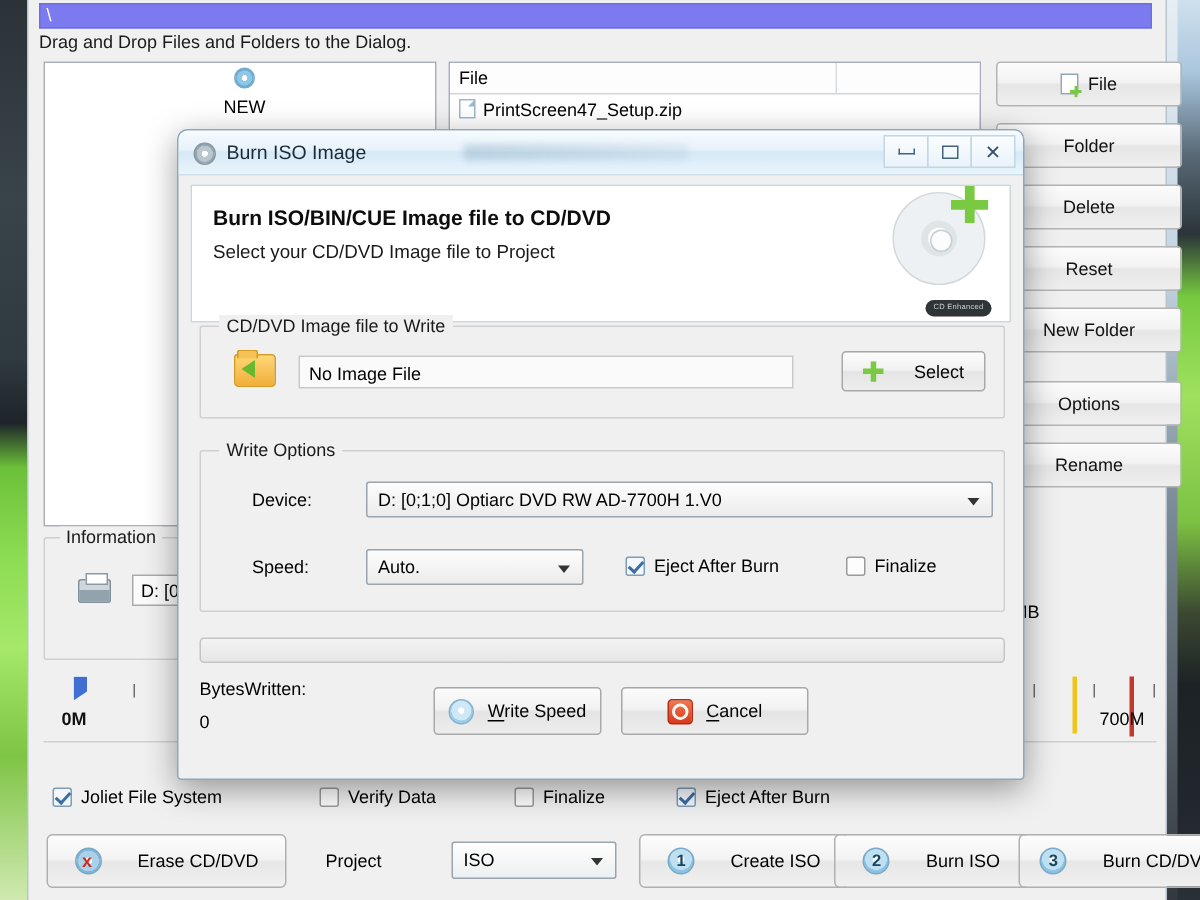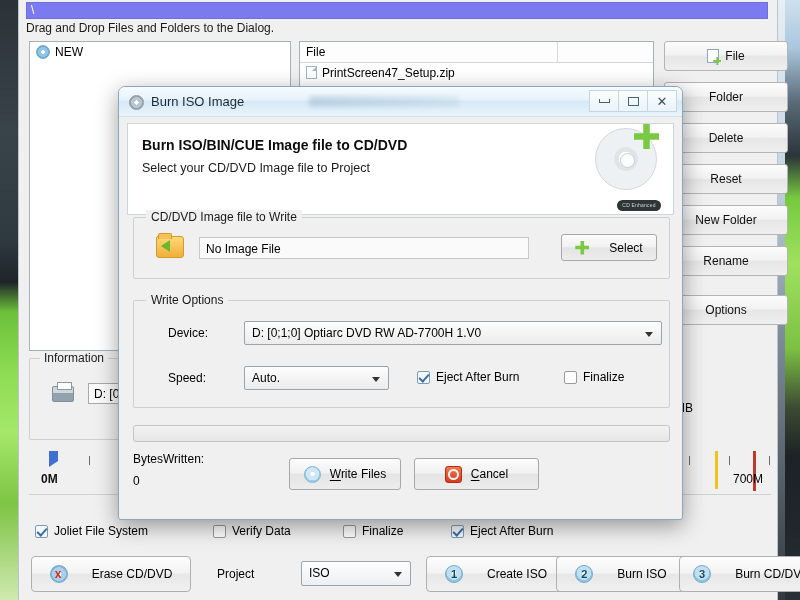--- a/index.html
+++ b/index.html
@@ -49,21 +49,21 @@
     position: absolute; left: 7px; top: 21px; font-size: 12px; color: #1a1a1a;
   }
 
   
   .tree-panel {
     position: absolute; left: 10px; top: 41px; width: 262px; height: 310px;
     background: #ffffff; border: 1px solid #a7b0b8;
   }
   .tree-node {
     display: flex; align-items: center; gap: 5px;
-    padding: 3px 0 0 6px; font-size: 12px;
+    padding: 3px 0 0 6px; font-size: 12px; flex-direction: column;
   }
   .disc-ico-sm {
     width: 14px; height: 14px; border-radius: 50%;
     background: radial-gradient(circle at 50% 50%, #ffffff 0 22%, #8fc7e8 24% 58%, #6aaed4 60% 100%);
     border: 1px solid #7aa9c7; flex: 0 0 auto;
   }
 
   
   .list-panel {
     position: absolute; left: 280px; top: 41px; width: 355px; height: 310px;
@@ -393,25 +393,25 @@
       </div>
       <div class="side-btn">
         <span>Delete</span>
       </div>
       <div class="side-btn">
         <span>Reset</span>
       </div>
       <div class="side-btn">
         <span>New Folder</span>
       </div>
+      <div class="side-btn gap-top">
+        <span>Options</span>
+      </div>
       <div class="side-btn">
         <span>Rename</span>
-      </div>
-      <div class="side-btn gap-top">
-        <span>Options</span>
       </div>
     </div>
 
     <div class="info-group">
       <span class="grp-title">Information</span>
       <span class="printer-ico"></span>
       <div class="info-field">D: [0;1,</div>
       <span class="size-a">55MB</span>
       <span class="size-b">4.45MB</span>
     </div>
@@ -543,20 +543,20 @@
         <span>Finalize</span>
       </label>
     </div>
 
     <div class="progress"></div>
     <span class="bw-label">BytesWritten:</span>
     <span class="bw-value">0</span>
 
     <div class="dlg-btn btn-write">
       <span class="write-ico"></span>
-      <span><u>W</u><span>rite Files</span></span>
+      <span><u>W</u><span>rite Speed</span></span>
     </div>
     <div class="dlg-btn btn-cancel">
       <span class="cancel-ico"></span>
       <span><u>C</u><span>ancel</span></span>
     </div>
   </div>
 </div>
 
 </body></html>

